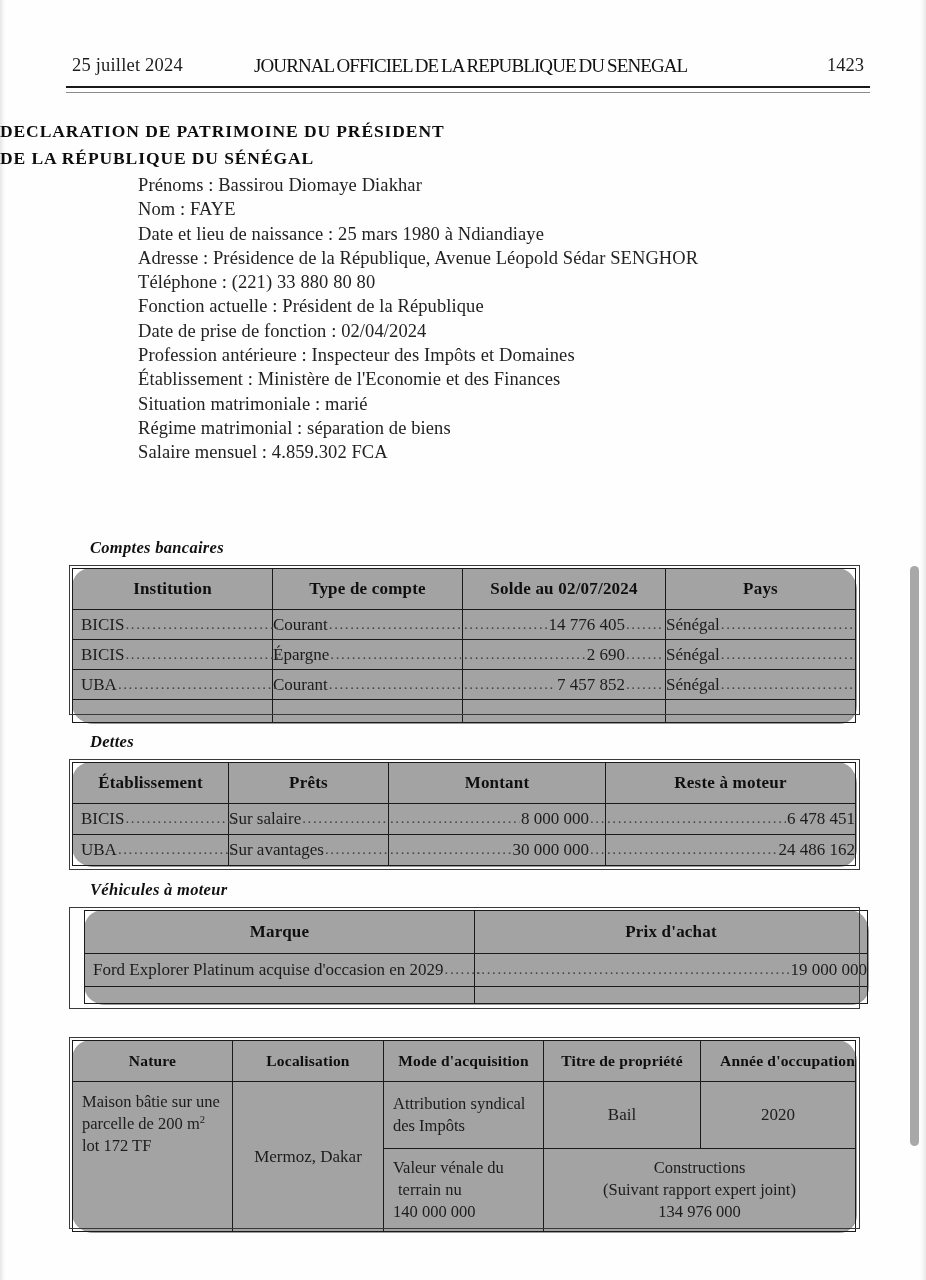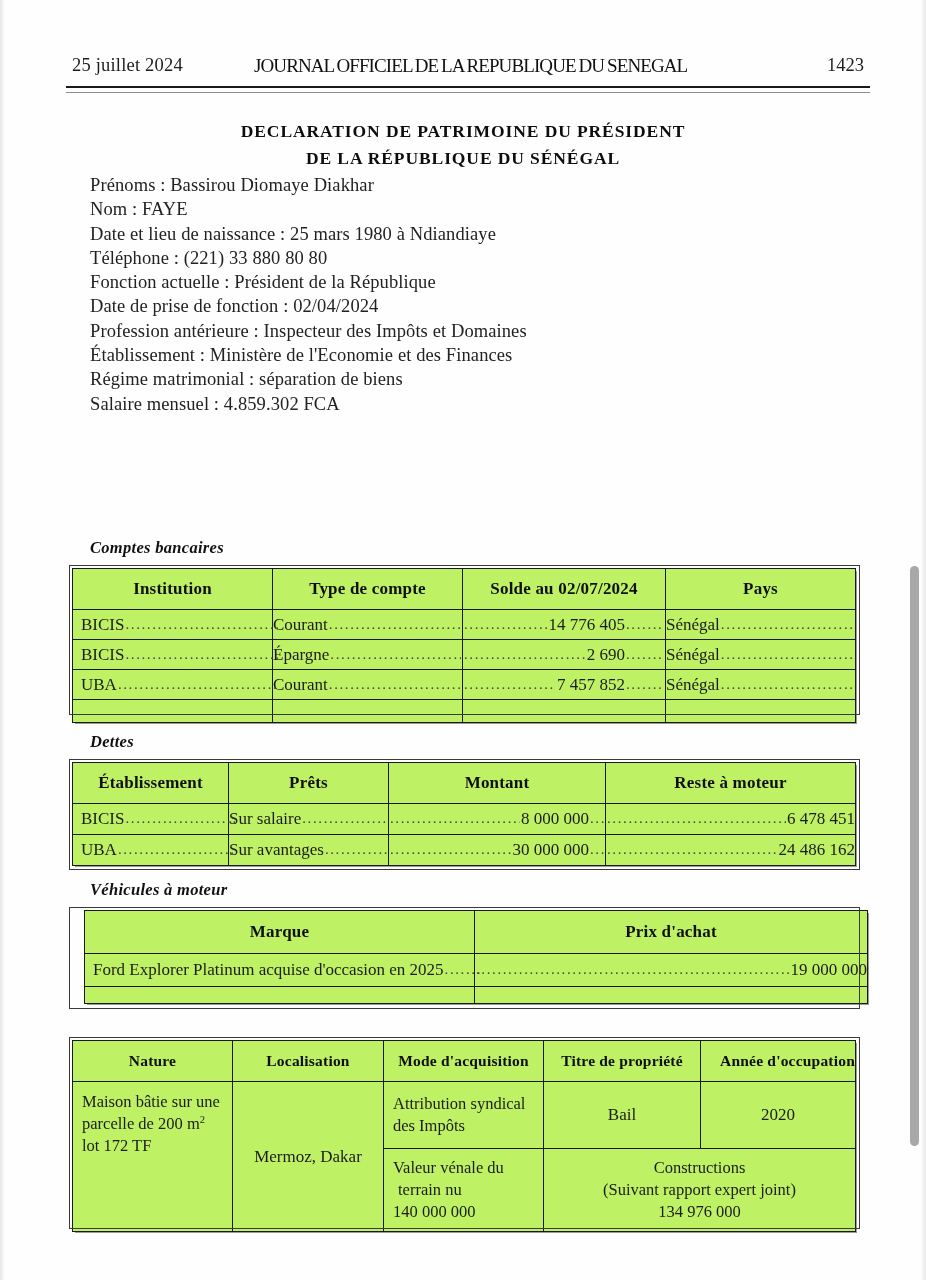--- a/index.html
+++ b/index.html
@@ -86,21 +86,20 @@
     height: 1px;
     background: #8c8c8c;
   }
 
   
   .doc-title {
     position: absolute;
     left: 0;
     right: 0;
     top: 118px;
-    text-align: center;
     font-weight: bold;
     font-size: 17.5px;
     letter-spacing: .9px;
     color: #0d0d0d;
     line-height: 1.55;
   }
   .doc-title .line2 { display: block; }
 
   
   .identity {
@@ -109,40 +108,42 @@
     top: 176px;
     width: 740px;
   }
   .id-line {
     font-size: 18.5px;
     line-height: 1.0;
     height: 24.3px;
     color: #222;
     letter-spacing: .1px;
     white-space: nowrap;
+    margin-left: 48px;
   }
 
   
   .caption {
     position: absolute;
     font-style: italic;
     font-weight: bold;
     font-size: 16.5px;
     color: #111;
     letter-spacing: .3px;
     white-space: nowrap;
   }
 
   
   .tbl {
     position: absolute;
     border-collapse: collapse;
     table-layout: fixed;
-    background: #bef264;
+    background: #a3a3a3;
     box-shadow: 2px 2px 0 -1px #9a9a9a;
+    border-radius: 19px;
   }
   .tbl td, .tbl th {
     border: 1px solid #1a1a1a;
     padding: 0;
     vertical-align: middle;
     font-weight: normal;
   }
   .tbl th {
     font-weight: bold;
     text-align: center;
@@ -221,25 +222,27 @@
 
   <div class="doc-title">
     <span>DECLARATION DE PATRIMOINE DU PRÉSIDENT</span>
     <span class="line2">DE LA RÉPUBLIQUE DU SÉNÉGAL</span>
   </div>
 
   <div class="identity">
     <div class="id-line">Prénoms : Bassirou Diomaye Diakhar</div>
     <div class="id-line">Nom : FAYE</div>
     <div class="id-line">Date et lieu de naissance : 25 mars 1980 à Ndiandiaye</div>
+    <div class="id-line">Adresse : Présidence de la République, Avenue Léopold Sédar SENGHOR</div>
     <div class="id-line">Téléphone : (221) 33 880 80 80</div>
     <div class="id-line">Fonction actuelle : Président de la République</div>
     <div class="id-line">Date de prise de fonction : 02/04/2024</div>
     <div class="id-line">Profession antérieure : Inspecteur des Impôts et Domaines</div>
     <div class="id-line">Établissement : Ministère de l'Economie et des Finances</div>
+    <div class="id-line">Situation matrimoniale : marié</div>
     <div class="id-line">Régime matrimonial : séparation de biens</div>
     <div class="id-line">Salaire mensuel : 4.859.302 FCA</div>
   </div>
 
   <div class="caption" style="left:90px; top:538px;">Comptes bancaires</div>
 
   <table class="tbl" style="left:72px; top:568px; width:783px;">
     <colgroup>
       <col style="width:200px">
         <col style="width:190px">
@@ -426,21 +429,21 @@
         <col style="width:393px">
       </colgroup>
     <tbody>
         <tr class="hrow">
       <th style="height:42px;">Marque</th>
       <th>Prix d'achat</th>
     </tr>
     <tr>
       <td style="height:32px;">
         <div class="lead pad-l">
-          <span class="txt">Ford Explorer Platinum acquise d'occasion en 2025</span>
+          <span class="txt">Ford Explorer Platinum acquise d'occasion en 2029</span>
           <span class="dots">........................................................................................................................................................................</span>
         </div>
       </td>
       <td>
         <div class="lead pad-r">
           <span class="dots">........................................................................................................................................................................</span>
           <span class="txt">19 000 000</span>
         </div>
       </td>
     </tr>

